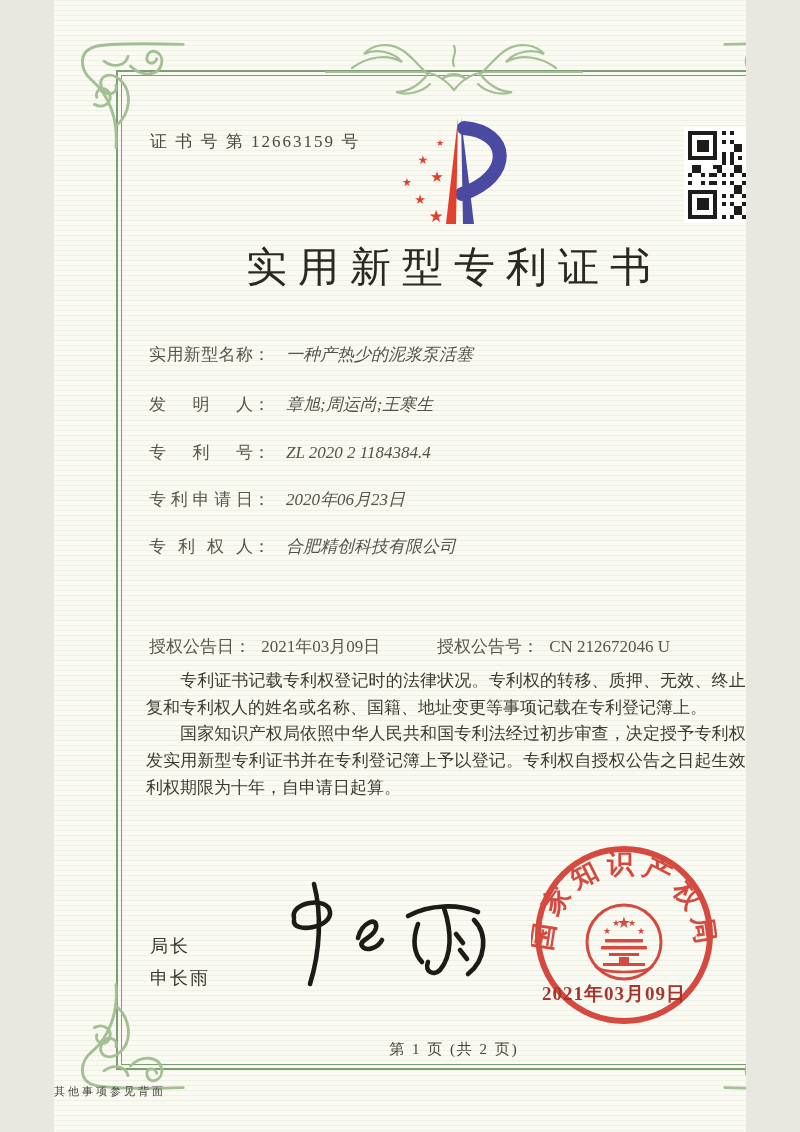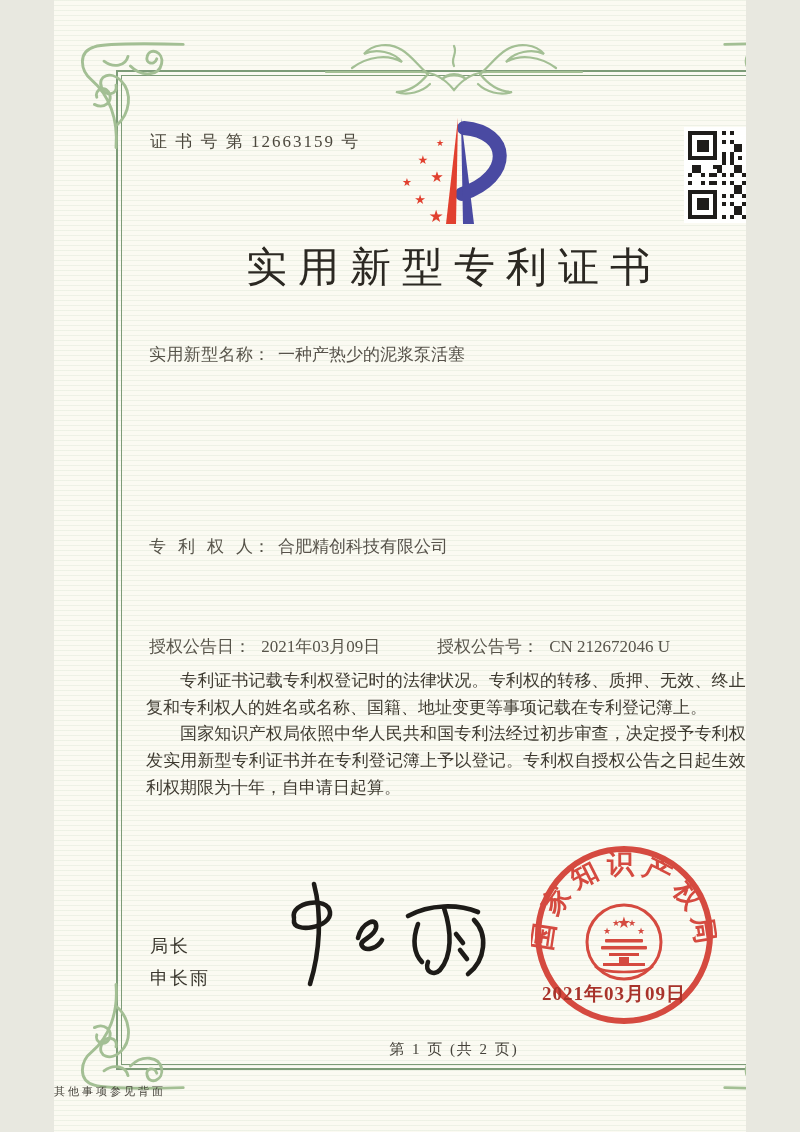--- a/index.html
+++ b/index.html
@@ -50,21 +50,21 @@
     font-size:17px;color:var(--text_field);line-height:1.5;
   }
   .flabel{
     display:inline-block;width:104px;
     text-align:justify;text-align-last:justify;
     vertical-align:top;
   }
   .fcolon{vertical-align:top;}
   .fvalue{
     display:inline-block;max-width:500px;
-    margin-left:8px;vertical-align:top;color:#56524a;
+    margin-left:16px;vertical-align:top;color:#56524a;font-style:italic;
   }
   .grant-col2{position:absolute;left:288px;top:0;white-space:nowrap;}
   .paras{
     position:absolute;left:92px;top:668px;width:634px;
     font-size:17px;line-height:1.57;color:var(--text_dark);
     text-align:justify;
   }
   .paras p{text-indent:2em;}
   .sign-label{
     position:absolute;left:96px;font-size:18px;color:#39362d;letter-spacing:2px;margin-top:16px;
@@ -257,20 +257,29 @@
         <rect x="20" y="17" width="1" height="1"></rect>
         <rect x="20" y="20" width="1" height="1"></rect>
       </g>
   </svg>
 
   <div class="title">实用新型专利证书</div>
 
   <div class="field-row" style="top:342px">
     <span class="flabel">实用新型名称</span><span class="fcolon">：</span><span class="fvalue">一种产热少的泥浆泵活塞</span>
   </div>
+  <div class="field-row" style="top:392px">
+    <span class="flabel">发明人</span><span class="fcolon">：</span><span class="fvalue">章旭;周运尚;王寒生</span>
+  </div>
+  <div class="field-row" style="top:440px">
+    <span class="flabel">专利号</span><span class="fcolon">：</span><span class="fvalue">ZL 2020 2 1184384.4</span>
+  </div>
+  <div class="field-row" style="top:487px">
+    <span class="flabel">专利申请日</span><span class="fcolon">：</span><span class="fvalue">2020年06月23日</span>
+  </div>
   <div class="field-row" style="top:534px">
     <span class="flabel">专利权人</span><span class="fcolon">：</span><span class="fvalue">合肥精创科技有限公司</span>
   </div>
   <div class="field-row" style="top:634px">
     <span>授权公告日</span><span>：</span>
     <span style="margin-left:6px">2021年03月09日</span>
     <span class="grant-col2">
       <span>授权公告号</span><span>：</span>
       <span style="margin-left:6px">CN 212672046 U</span>
     </span>

